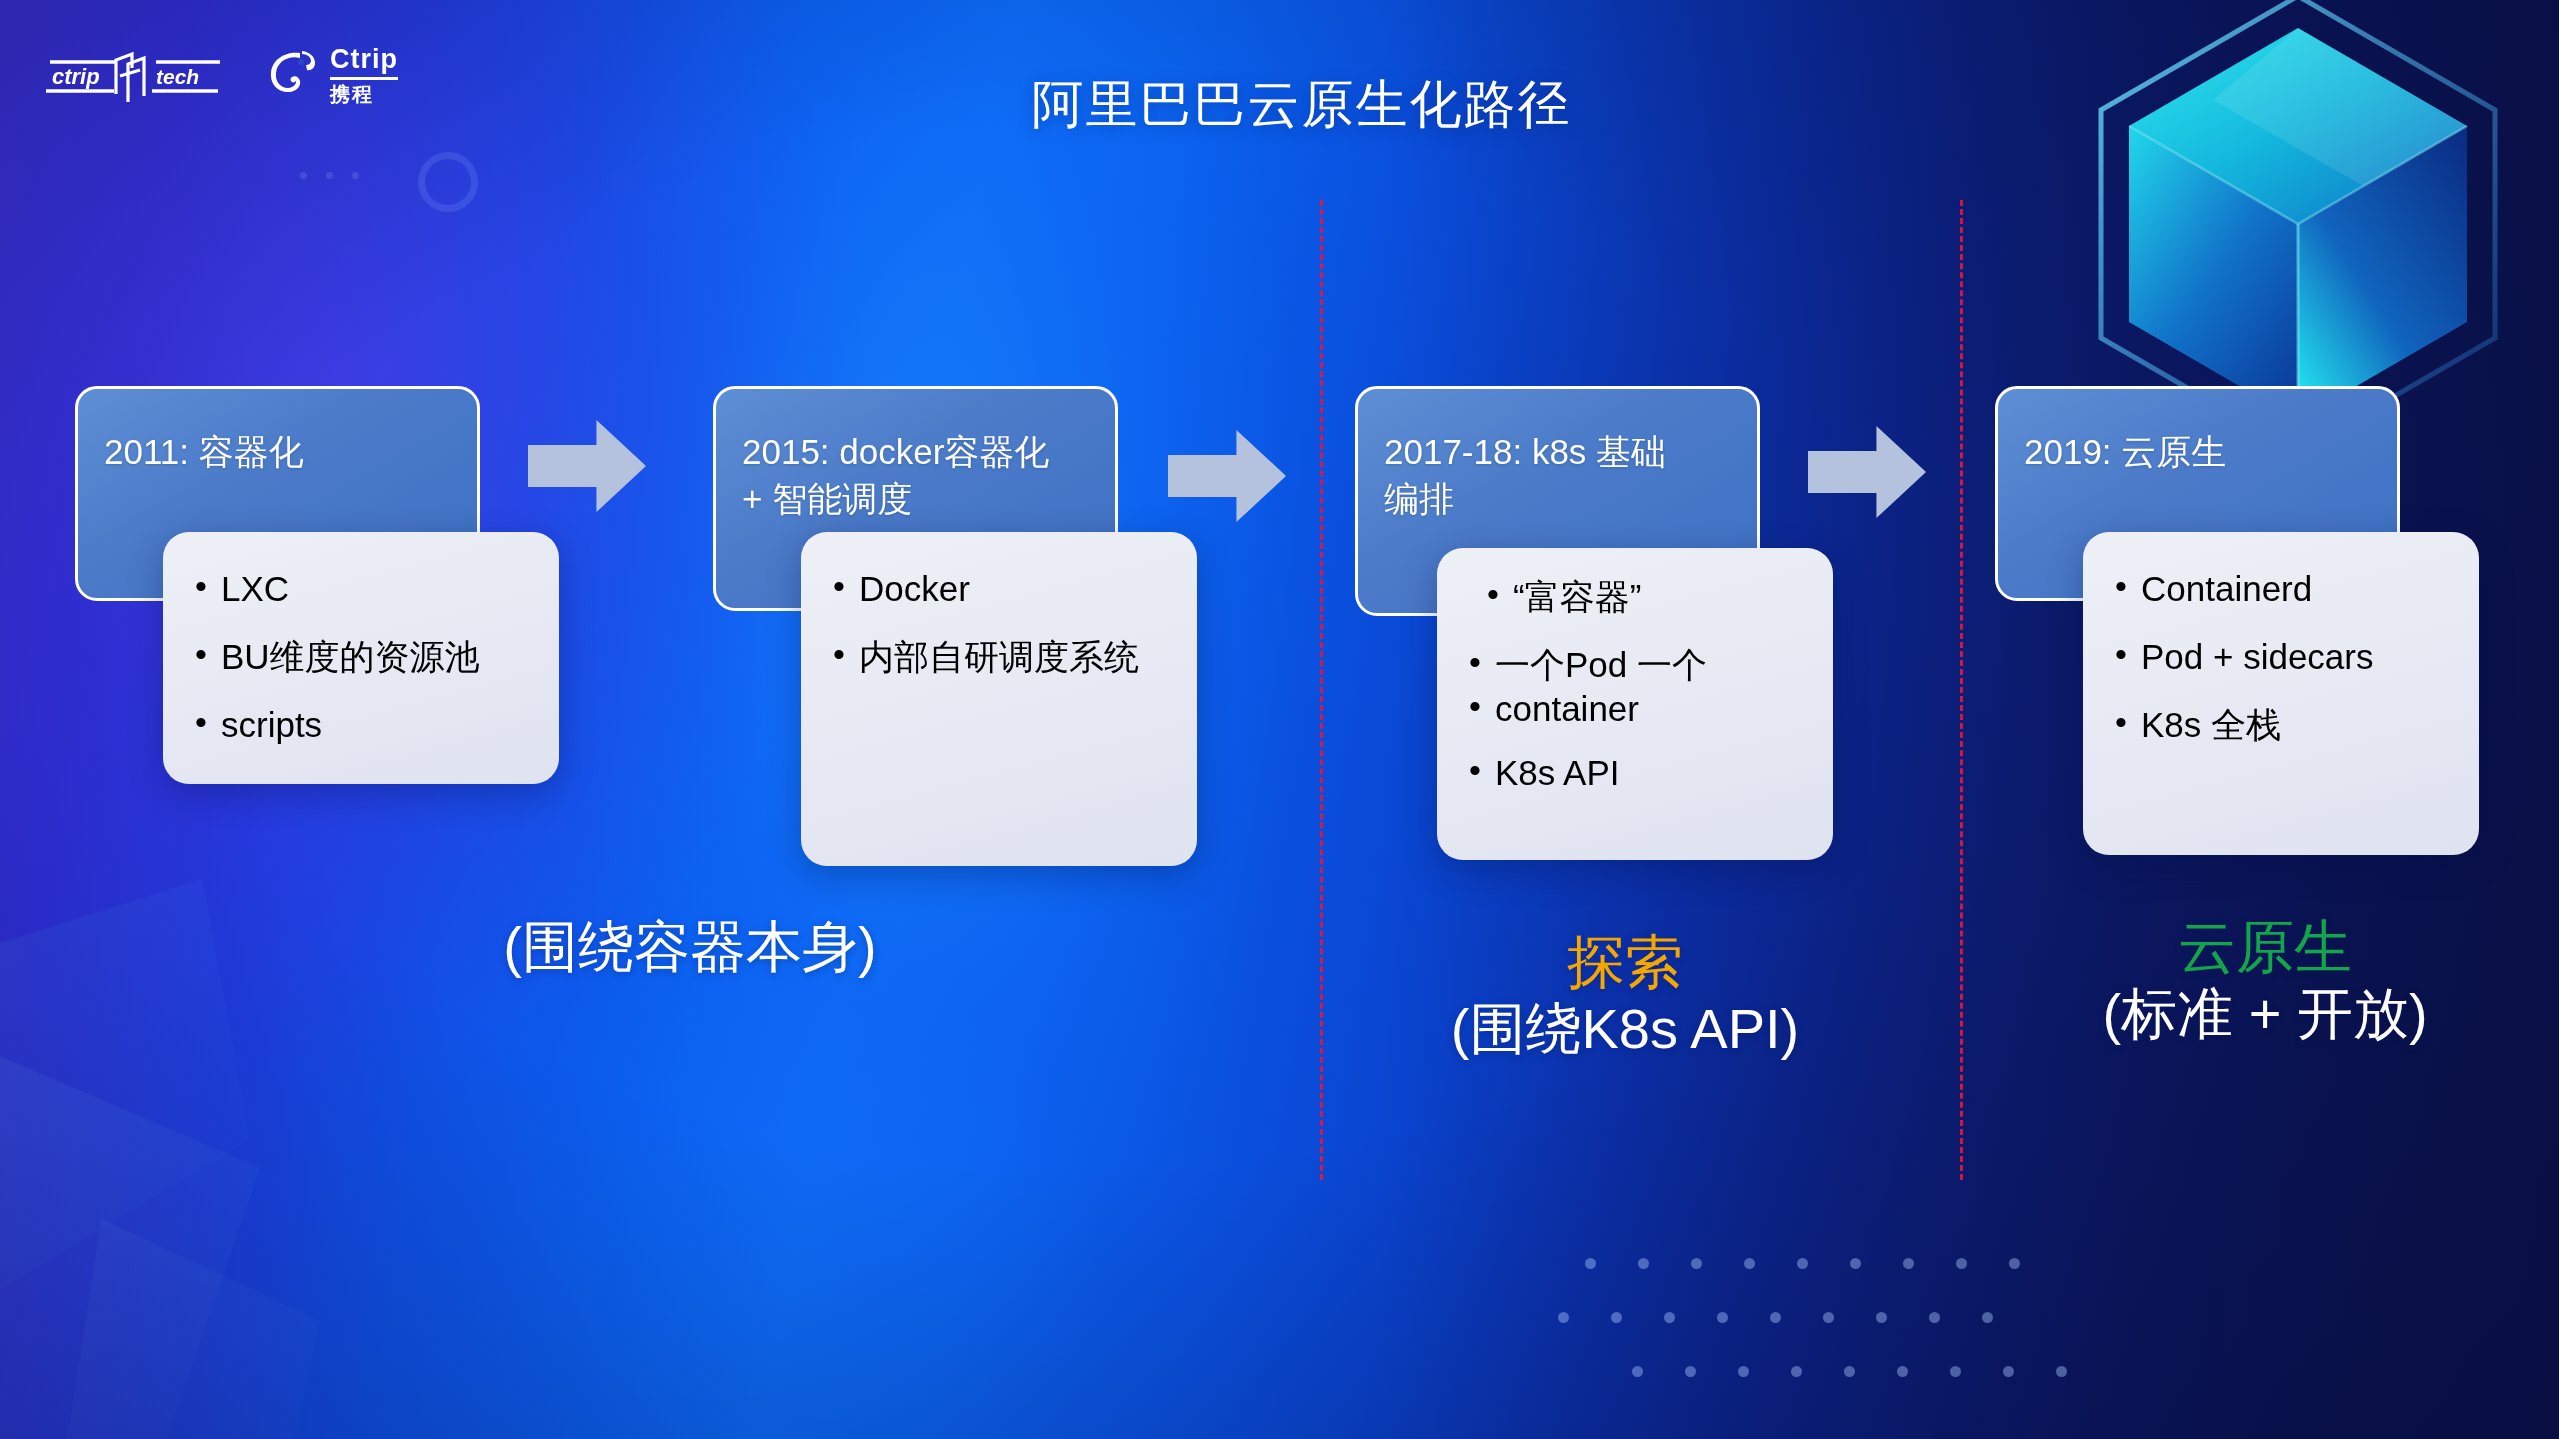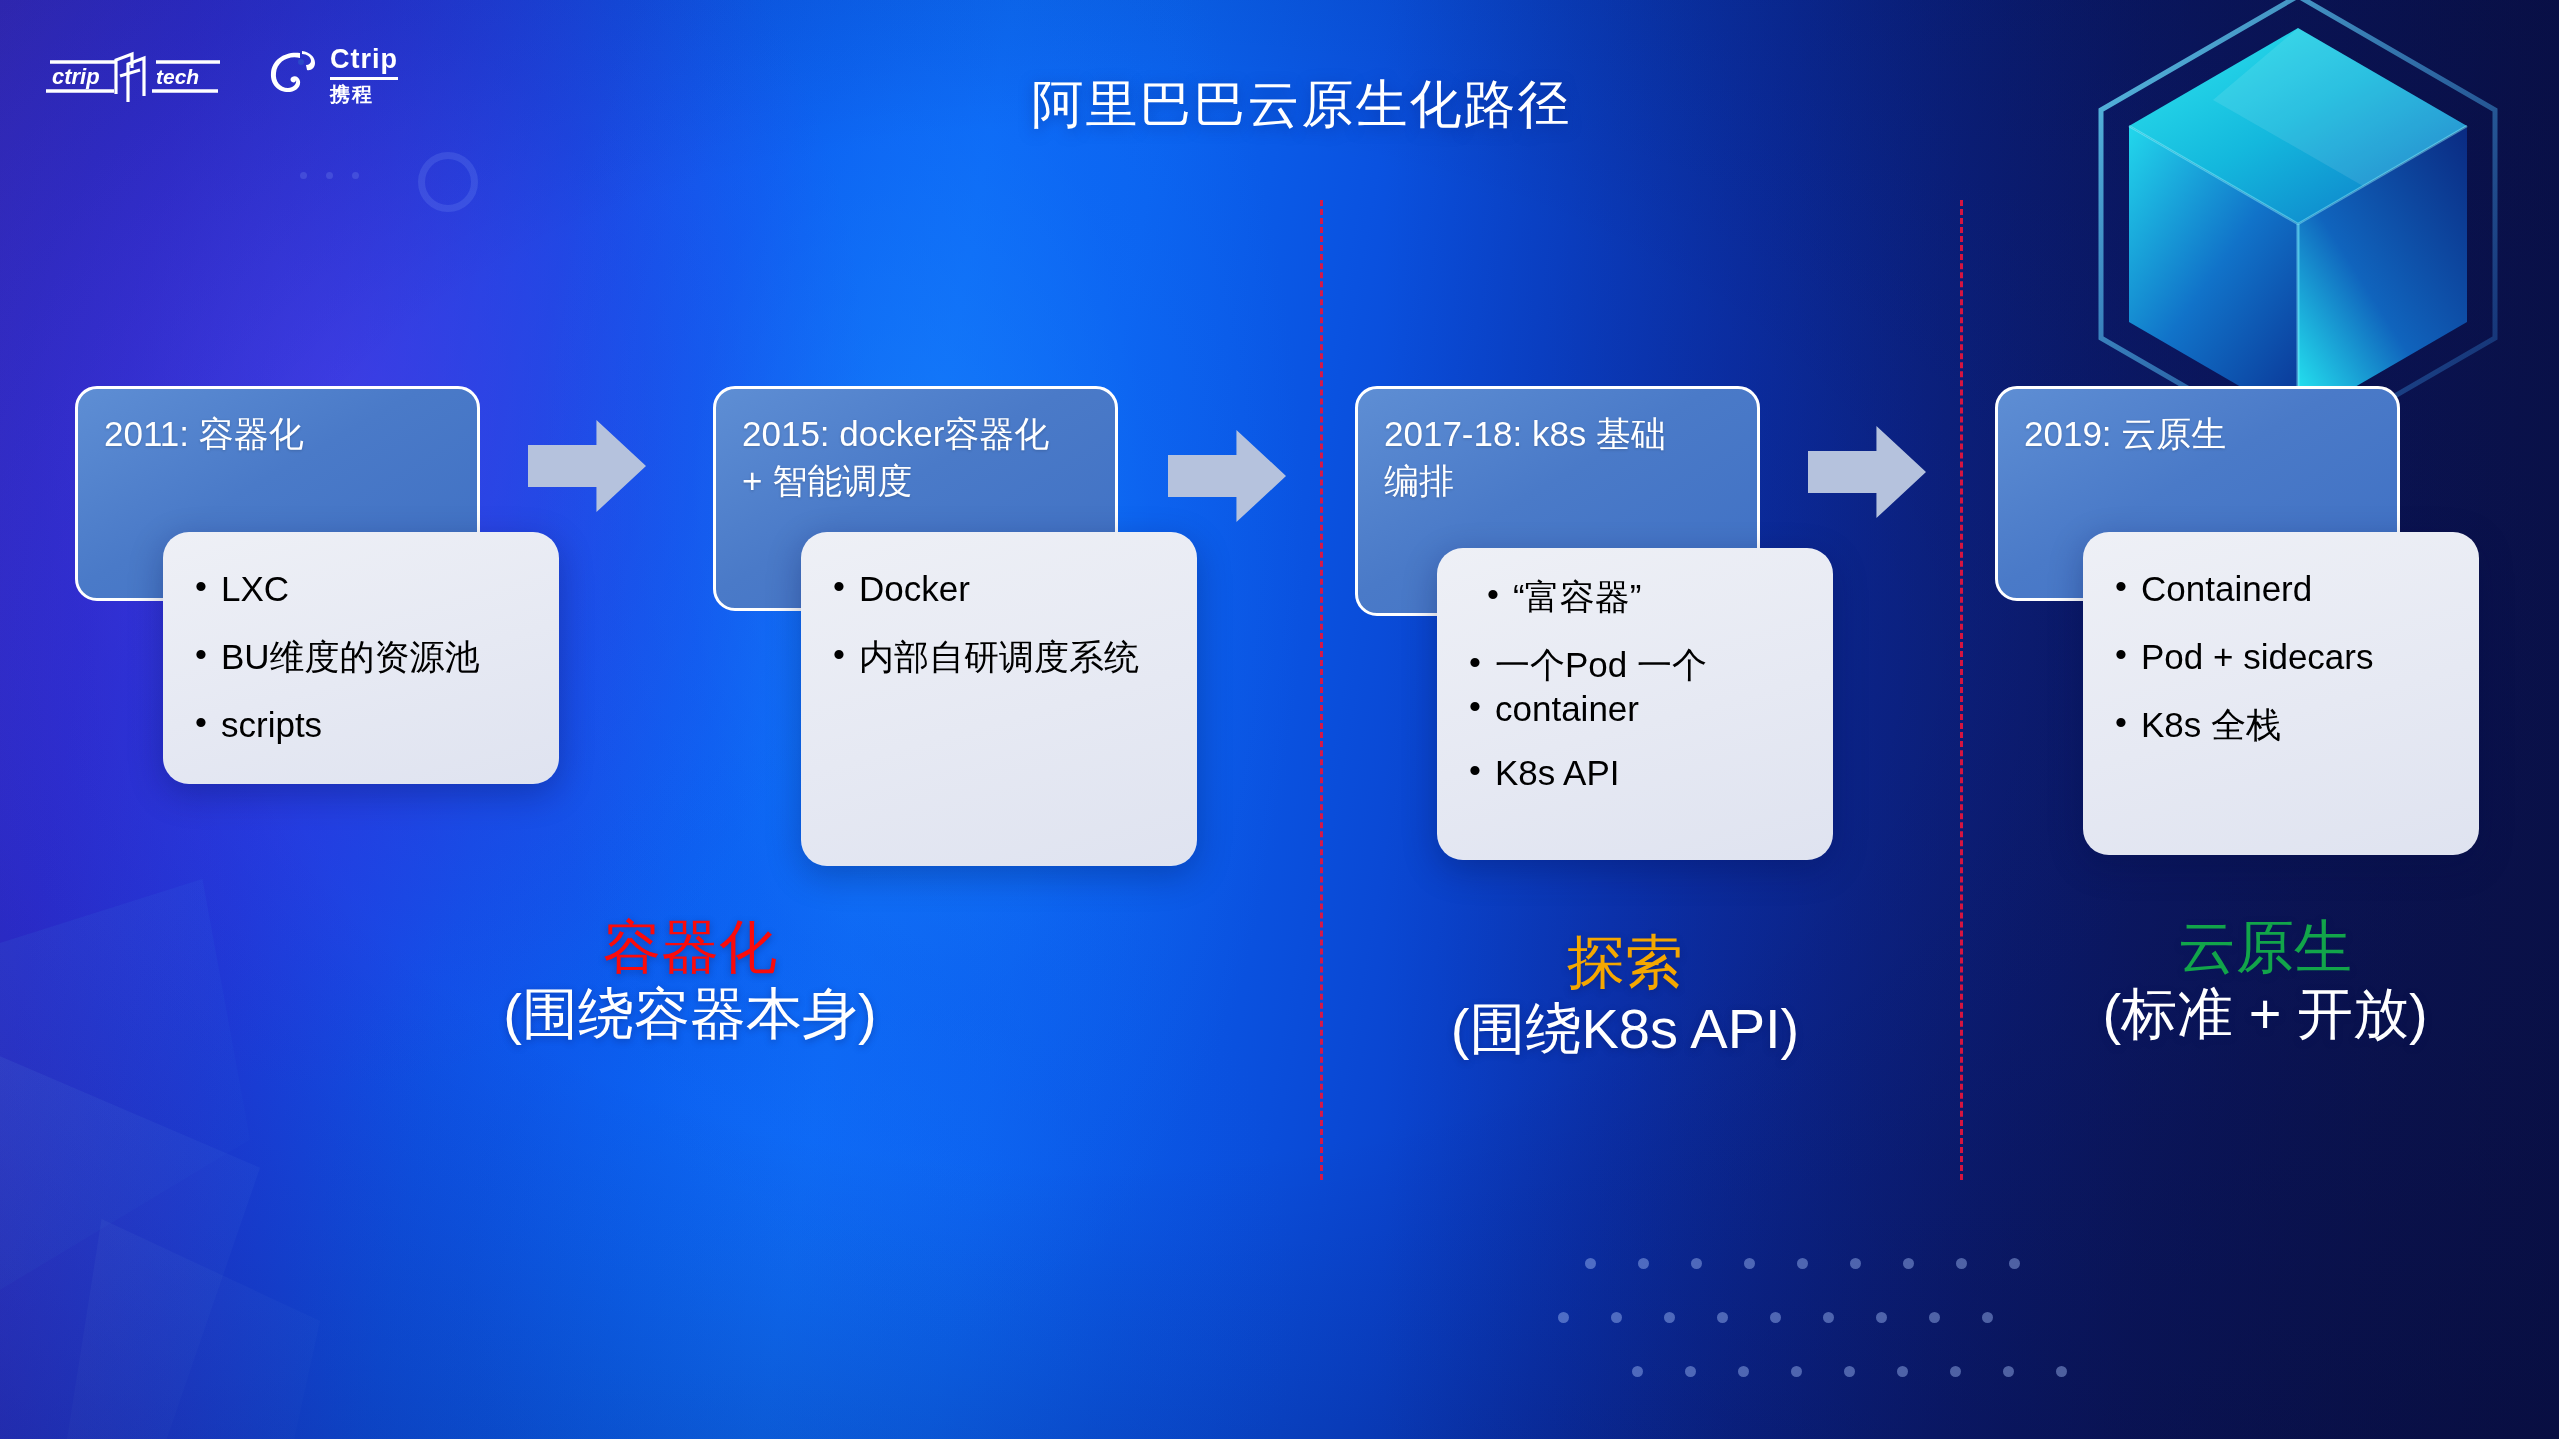--- a/index.html
+++ b/index.html
@@ -169,21 +169,21 @@
     position: absolute;
     top: 386px;
   }
   .head-card {
     position: absolute;
     top: 0; left: 0;
     background: linear-gradient(150deg, #5e8ed4 0%, #4a7ac8 45%, #3f70c4 100%);
     border: 3px solid #ffffff;
     border-radius: 22px;
     box-sizing: border-box;
-    padding: 22px 26px 0 26px;
+    padding: 40px 26px 0 26px;
   }
   .head-card .yr {
     color: #ffffff;
     font-size: 35px;
     line-height: 1.34;
     font-weight: 400;
     white-space: pre-line;
     text-shadow: 0 1px 3px rgba(0,0,0,0.18);
   }
   .body-card {
@@ -435,21 +435,20 @@
     <div class="body-card" style="left:88px; top:146px; width:396px; height:323px;">
       <ul>
         <li>Containerd</li>
         <li>Pod + sidecars</li>
         <li>K8s 全栈</li>
       </ul>
     </div>
   </div>
 
   <div class="phase" style="left:355px; top:915px; width:670px;">
-    <div class="p-title" style="color:#fb0b0b;">容器化</div>
     <div class="p-sub">(围绕容器本身)</div>
   </div>
 
   <div class="phase" style="left:1330px; top:930px; width:590px;">
     <div class="p-title" style="color:#f5a700;">探索</div>
     <div class="p-sub">(围绕K8s API)</div>
   </div>
 
   <div class="phase" style="left:1975px; top:915px; width:580px;">
     <div class="p-title" style="color:#12a54a;">云原生</div>

